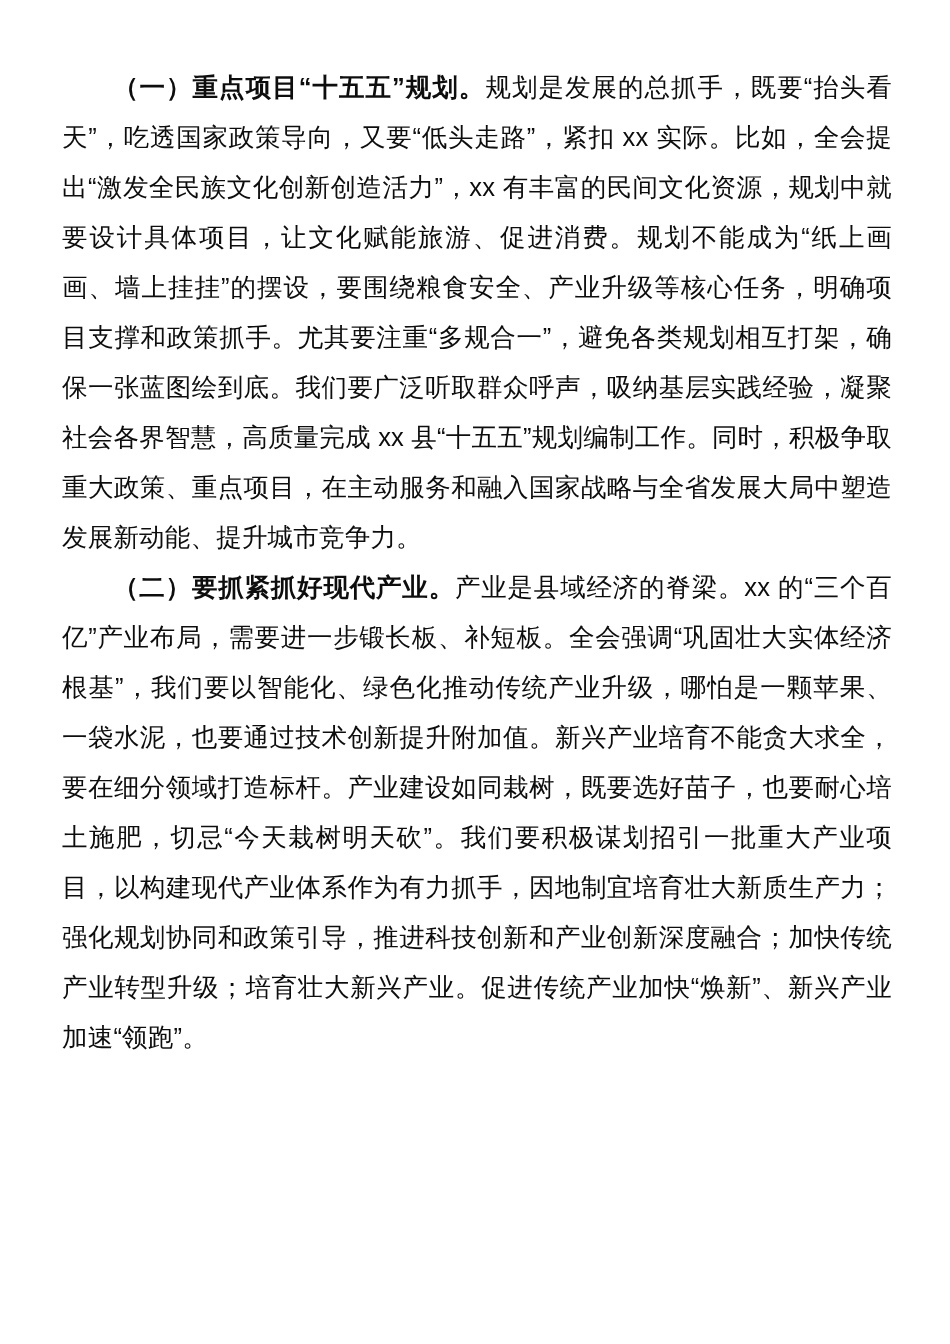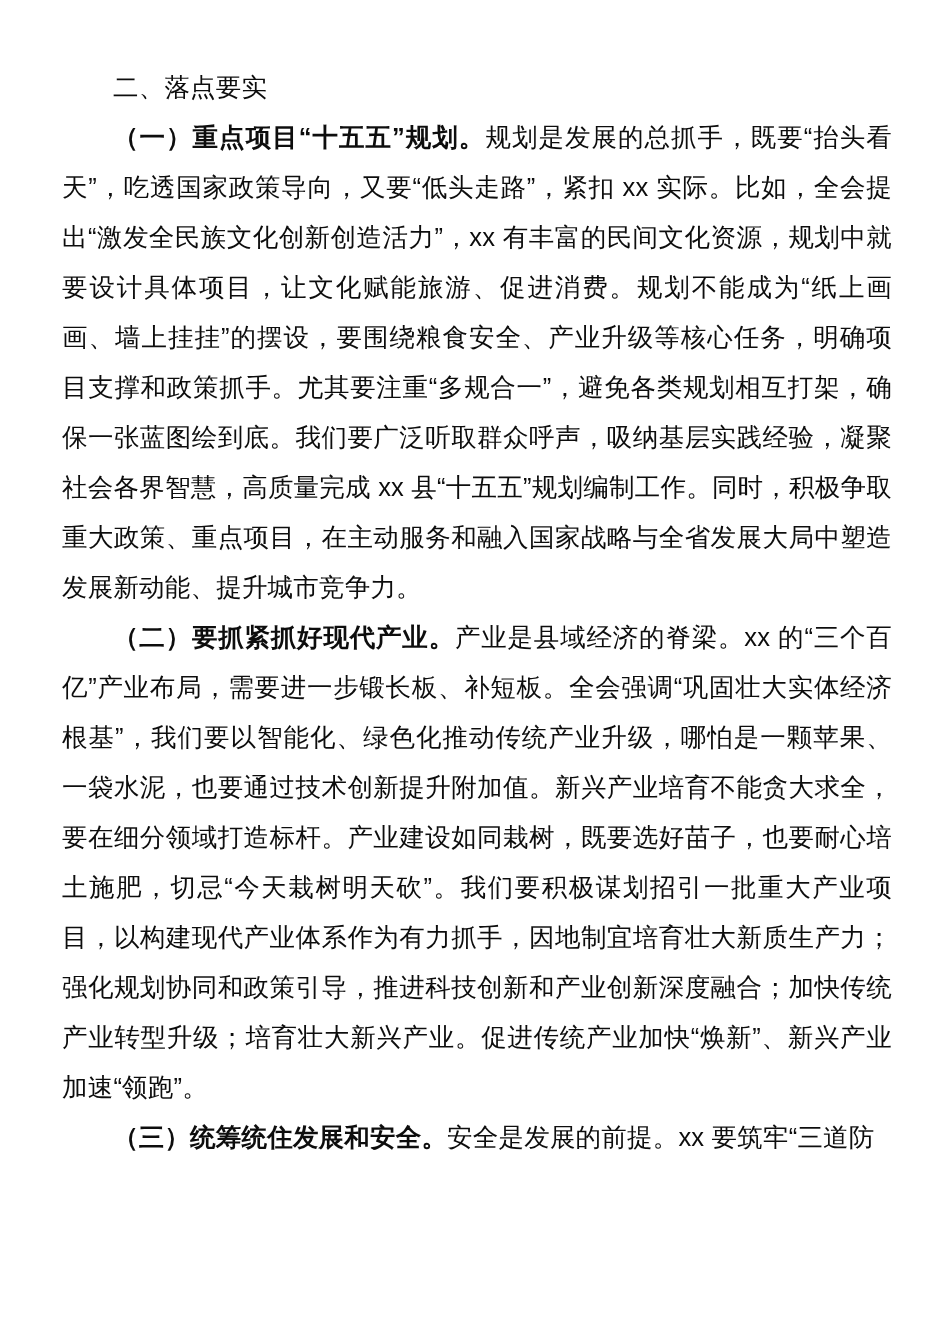--- a/index.html
+++ b/index.html
@@ -42,29 +42,25 @@
   .para .lead {
     font-weight: bold;
   }
 </style>
 </head>
 <body>
 
 <div class="page">
   <div class="doc-body">
 
-    <p class="para heading-num">二、落点要实</p>
 
 
     <p class="para">
       <span class="lead">（一）重点项目“十五五”规划。</span><span>规划是发展的总抓手，既要“抬头看天”，吃透国家政策导向，又要“低头走路”，紧扣 xx 实际。比如，全会提出“激发全民族文化创新创造活力”，xx 有丰富的民间文化资源，规划中就要设计具体项目，让文化赋能旅游、促进消费。规划不能成为“纸上画画、墙上挂挂”的摆设，要围绕粮食安全、产业升级等核心任务，明确项目支撑和政策抓手。尤其要注重“多规合一”，避免各类规划相互打架，确保一张蓝图绘到底。我们要广泛听取群众呼声，吸纳基层实践经验，凝聚社会各界智慧，高质量完成 xx 县“十五五”规划编制工作。同时，积极争取重大政策、重点项目，在主动服务和融入国家战略与全省发展大局中塑造发展新动能、提升城市竞争力。</span>
     </p>
 
     <p class="para">
       <span class="lead">（二）要抓紧抓好现代产业。</span><span>产业是县域经济的脊梁。xx 的“三个百亿”产业布局，需要进一步锻长板、补短板。全会强调“巩固壮大实体经济根基”，我们要以智能化、绿色化推动传统产业升级，哪怕是一颗苹果、一袋水泥，也要通过技术创新提升附加值。新兴产业培育不能贪大求全，要在细分领域打造标杆。产业建设如同栽树，既要选好苗子，也要耐心培土施肥，切忌“今天栽树明天砍”。我们要积极谋划招引一批重大产业项目，以构建现代产业体系作为有力抓手，因地制宜培育壮大新质生产力；强化规划协同和政策引导，推进科技创新和产业创新深度融合；加快传统产业转型升级；培育壮大新兴产业。促进传统产业加快“焕新”、新兴产业加速“领跑”。</span>
     </p>
 
-    <p class="para">
-      <span class="lead">（三）统筹统住发展和安全。</span><span>安全是发展的前提。xx 要筑牢“三道防</span>
-    </p>
 
   </div>
 </div>
 
 </body></html>

